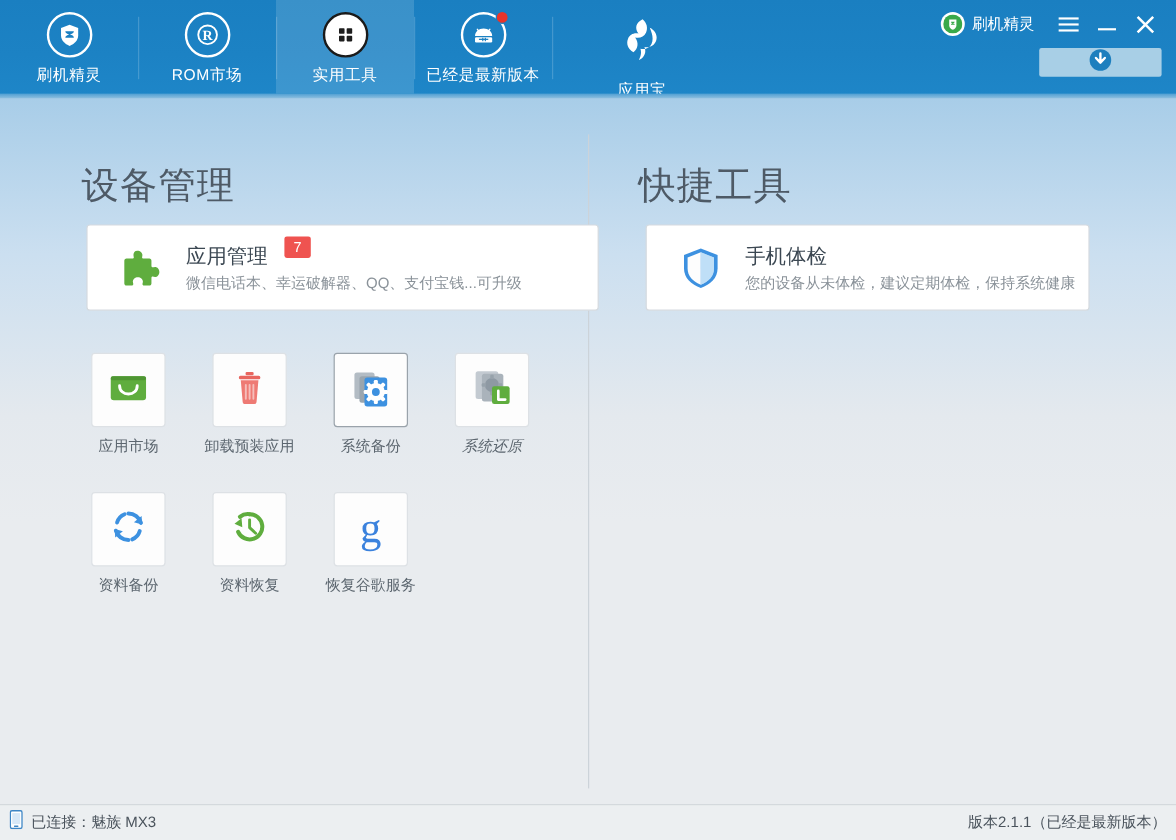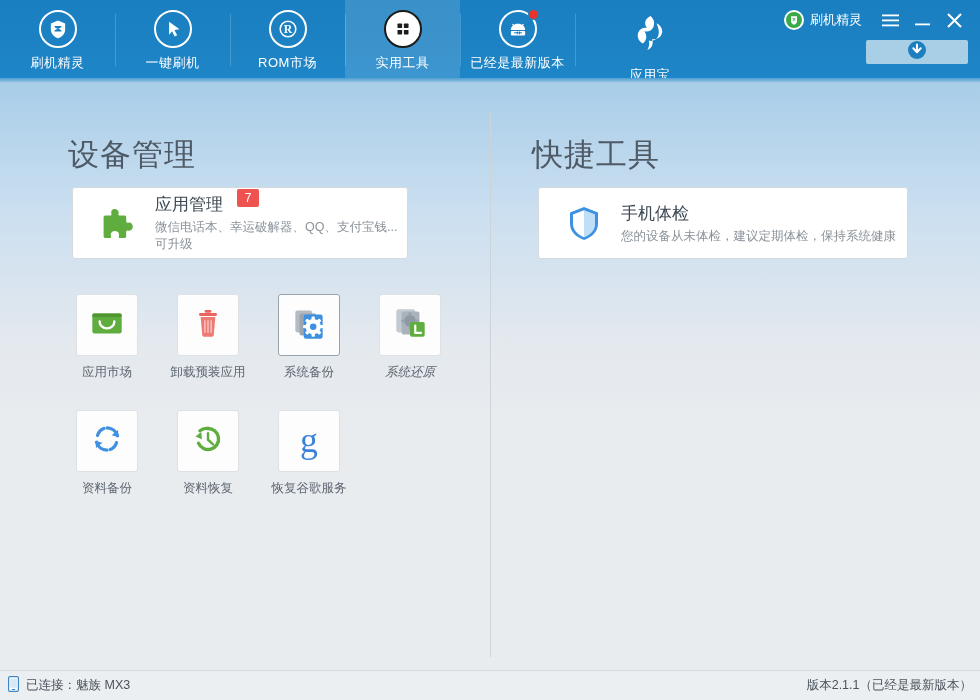--- a/index.html
+++ b/index.html
@@ -130,29 +130,20 @@
 <div class="header">
   <div class="nav" id="nav">
       <div class="nav-item">
         <span class="nav-circle">
           <svg width="26" height="26" viewBox="0 0 40 40">
             <path d="M20 7 L31 11.4v9.2c0 6.7-4.9 11.2-11 13.6-6.1-2.4-11-6.9-11-13.6v-9.2z" fill="#fff"></path>
             <path d="M14.5 15.5h11c0 2.4-2.4 3.4-5.1 4.2 2.7.8 5.1 1.5 5.1 4.2h-11c0-2.4 2.4-3.4 5.1-4.2-2.7-.8-5.1-1.8-5.1-4.2z" fill="#1a7fc1"></path>
           </svg>
         </span>
         <span class="nav-label">刷机精灵</span>
-      </div>
-      <div class="nav-item">
-        <span class="nav-sep" style="left:0"></span>
-        <span class="nav-circle">
-          <svg width="26" height="26" viewBox="0 0 40 40">
-            <path d="M14 9 L30 20.5 L22.2 21.6 L26.4 29.5 L22.6 31.6 L18.6 23.6 L14 29z" fill="#fff"></path>
-          </svg>
-        </span>
-        <span class="nav-label">一键刷机</span>
       </div>
       <div class="nav-item">
         <span class="nav-sep" style="left:0"></span>
         <span class="nav-circle">
           <svg width="26" height="26" viewBox="0 0 40 40">
             <circle cx="20" cy="20" r="12" fill="none" stroke="#fff" stroke-width="2.4"></circle>
             <text x="20" y="26.5" font-family="Liberation Serif, serif" font-size="18" font-weight="bold" fill="#fff" text-anchor="middle">R</text>
           </svg>
         </span>
         <span class="nav-label">ROM市场</span>
@@ -237,21 +228,21 @@
 
   <div class="header-bottom-line"></div>
 </div>
 
 <div class="stage">
   <div class="divider"></div>
 
   <div class="col col-left">
     <div class="section-title" style="left:68px; top:52px;">设备管理</div>
 
-    <div class="bigcard" style="left:72px; top:105px; width:336px;">
+    <div class="bigcard" style="left:72px; top:105px; width:427px;">
       <span class="bigcard-icon">
         <svg width="40" height="40" viewBox="0 0 40 40">
           <path d="M16.5 6c2.3 0 4.2 1.6 4.2 3.6 0 .8-.3 1.3-.3 1.9 0 .6.5 1 1.2 1h4.9c1 0 1.7.8 1.7 1.8v4.3c0 .7.5 1.2 1.1 1.2.6 0 1.1-.4 1.9-.4 2 0 3.6 1.9 3.6 4.2s-1.6 4.2-3.6 4.2c-.8 0-1.3-.3-1.9-.3-.6 0-1.1.4-1.1 1.1v4.6c0 1-.8 1.8-1.8 1.8h-4.4c-.8 0-1.3-.6-1.3-1.3 0-.7.4-1.2.4-2 0-2-1.9-3.6-4.2-3.6s-4.2 1.6-4.2 3.6c0 .8.4 1.3.4 2 0 .7-.5 1.3-1.3 1.3H7.4c-1 0-1.8-.8-1.8-1.8V14.3c0-1 .8-1.8 1.8-1.8h4.9c.7 0 1.2-.4 1.2-1 0-.6-.3-1.1-.3-1.9C13.2 7.6 14.2 6 16.5 6z" fill="#5fad3e"></path>
         </svg>
       </span>
       <span class="bigcard-text">
         <span class="bigcard-titlerow">
           <span class="bigcard-title">应用管理</span>
           <span class="badge">7</span>
         </span>

